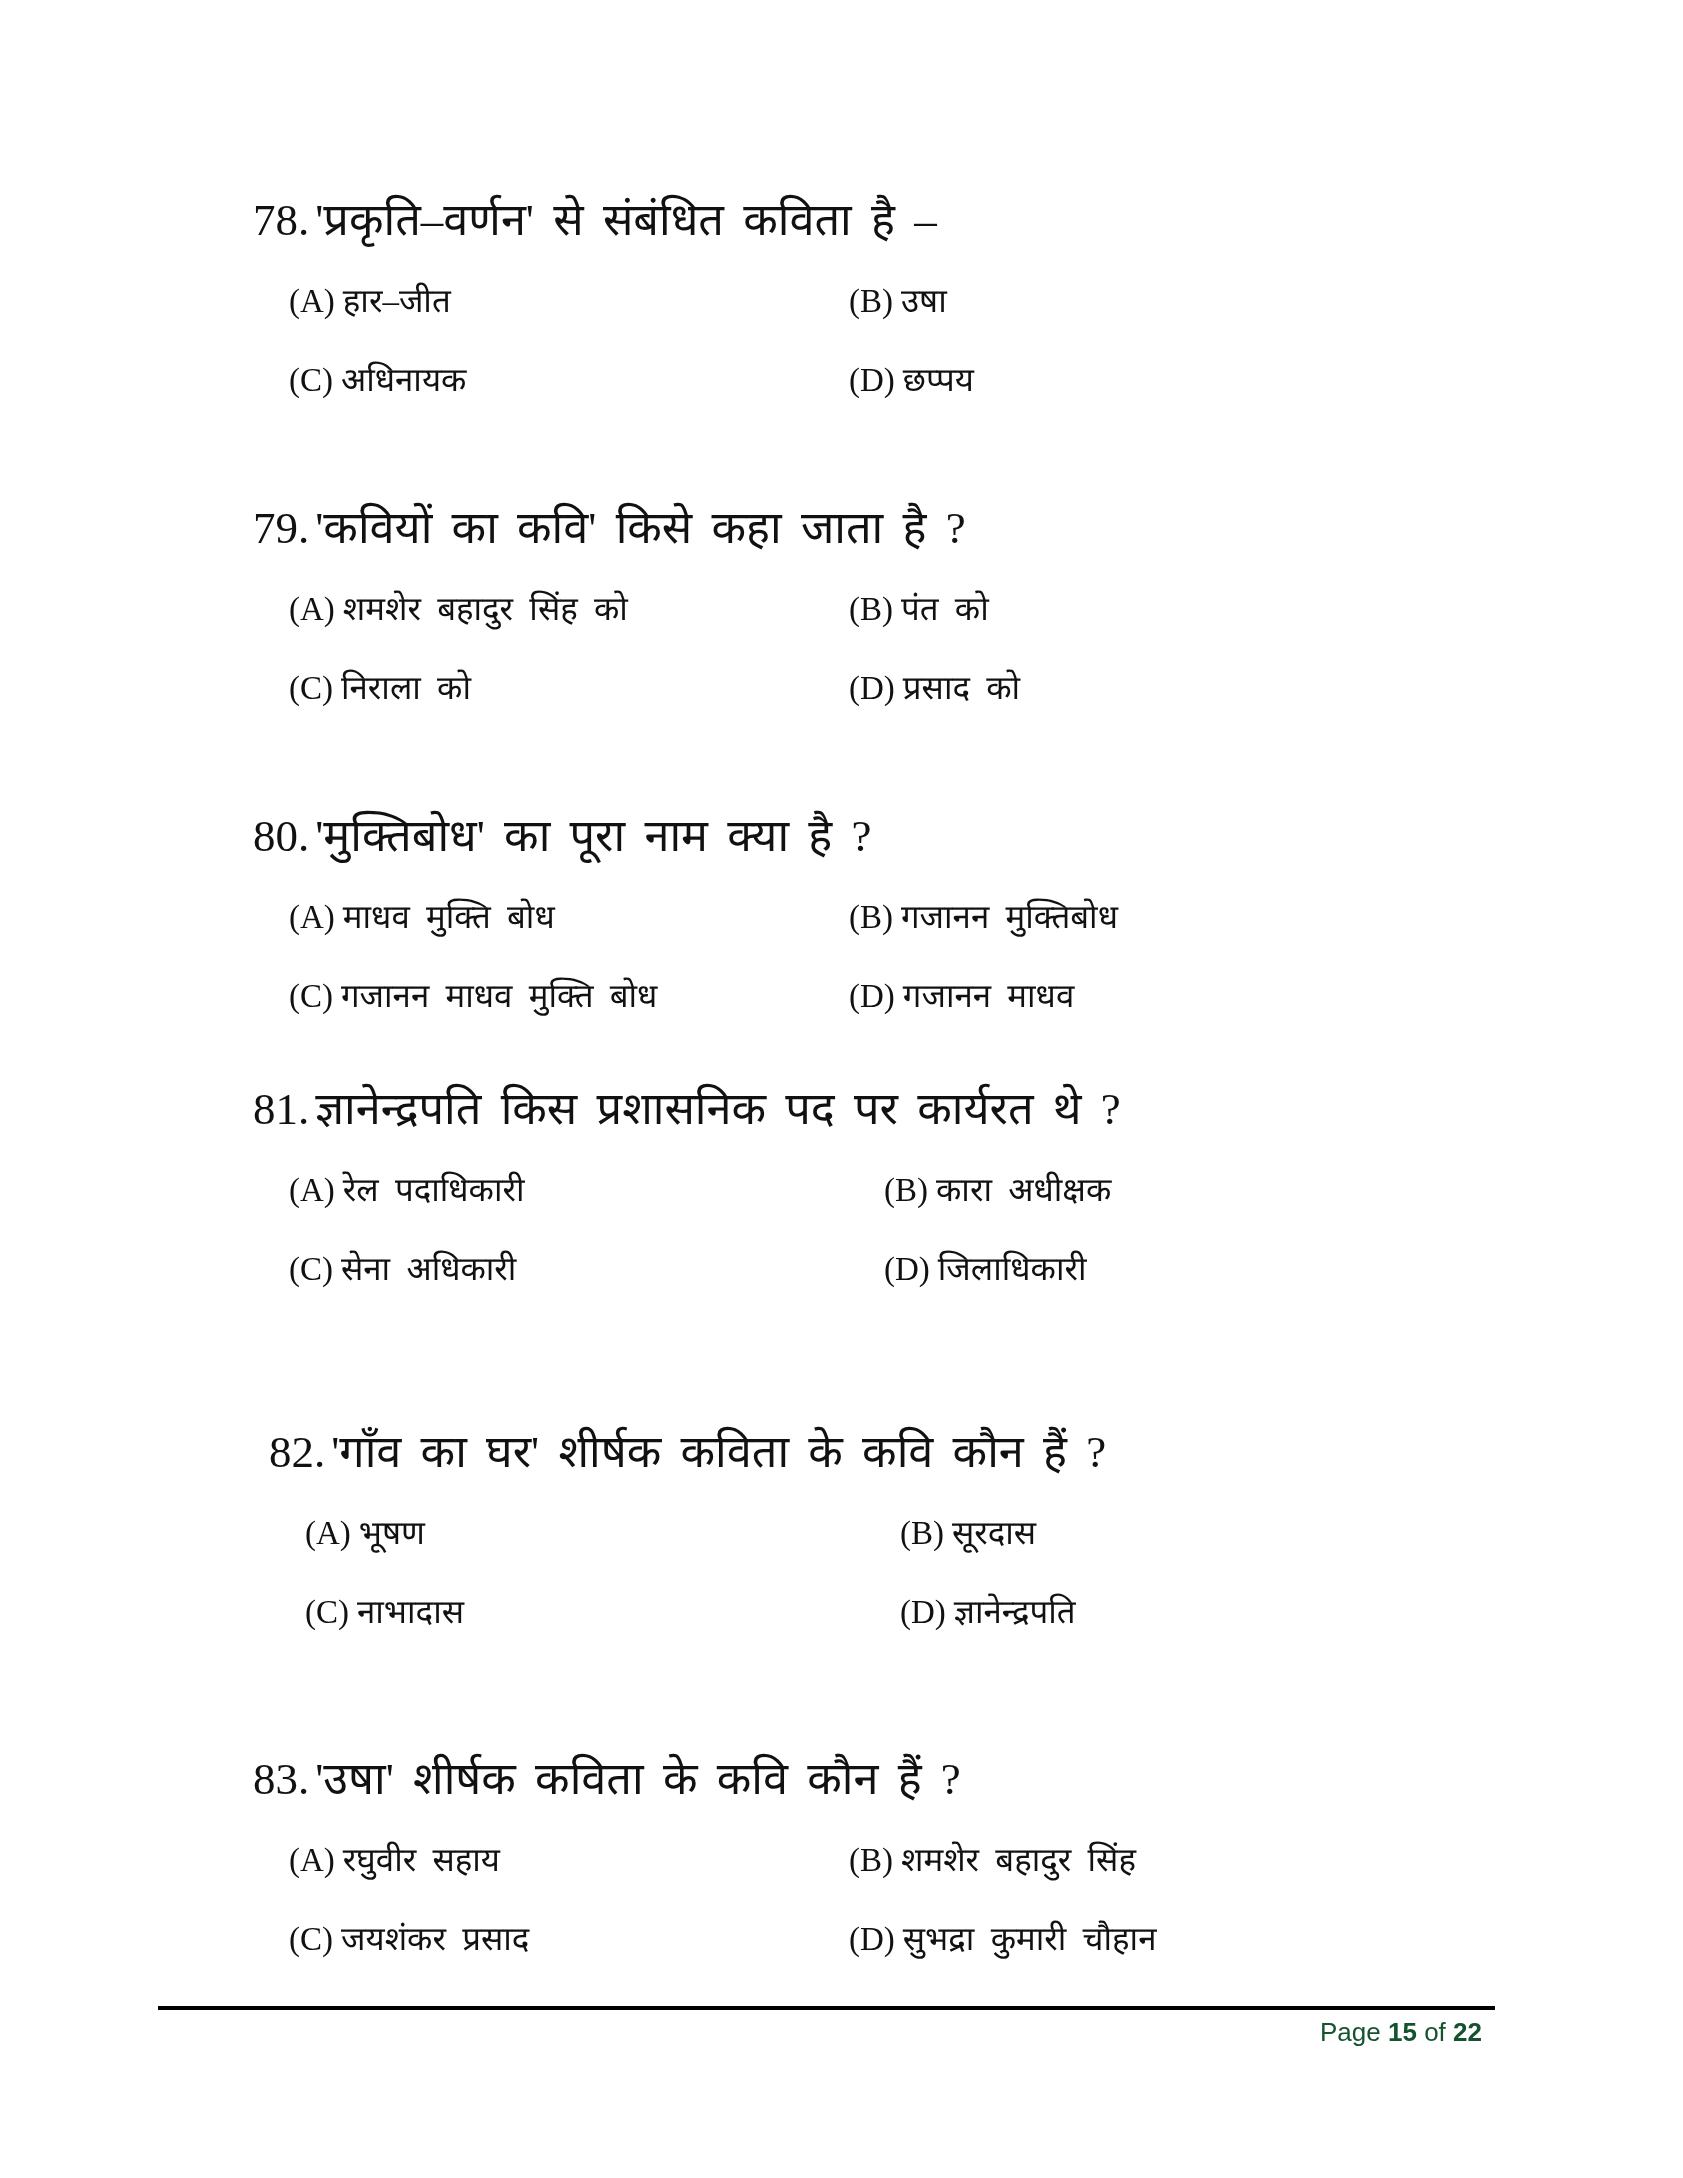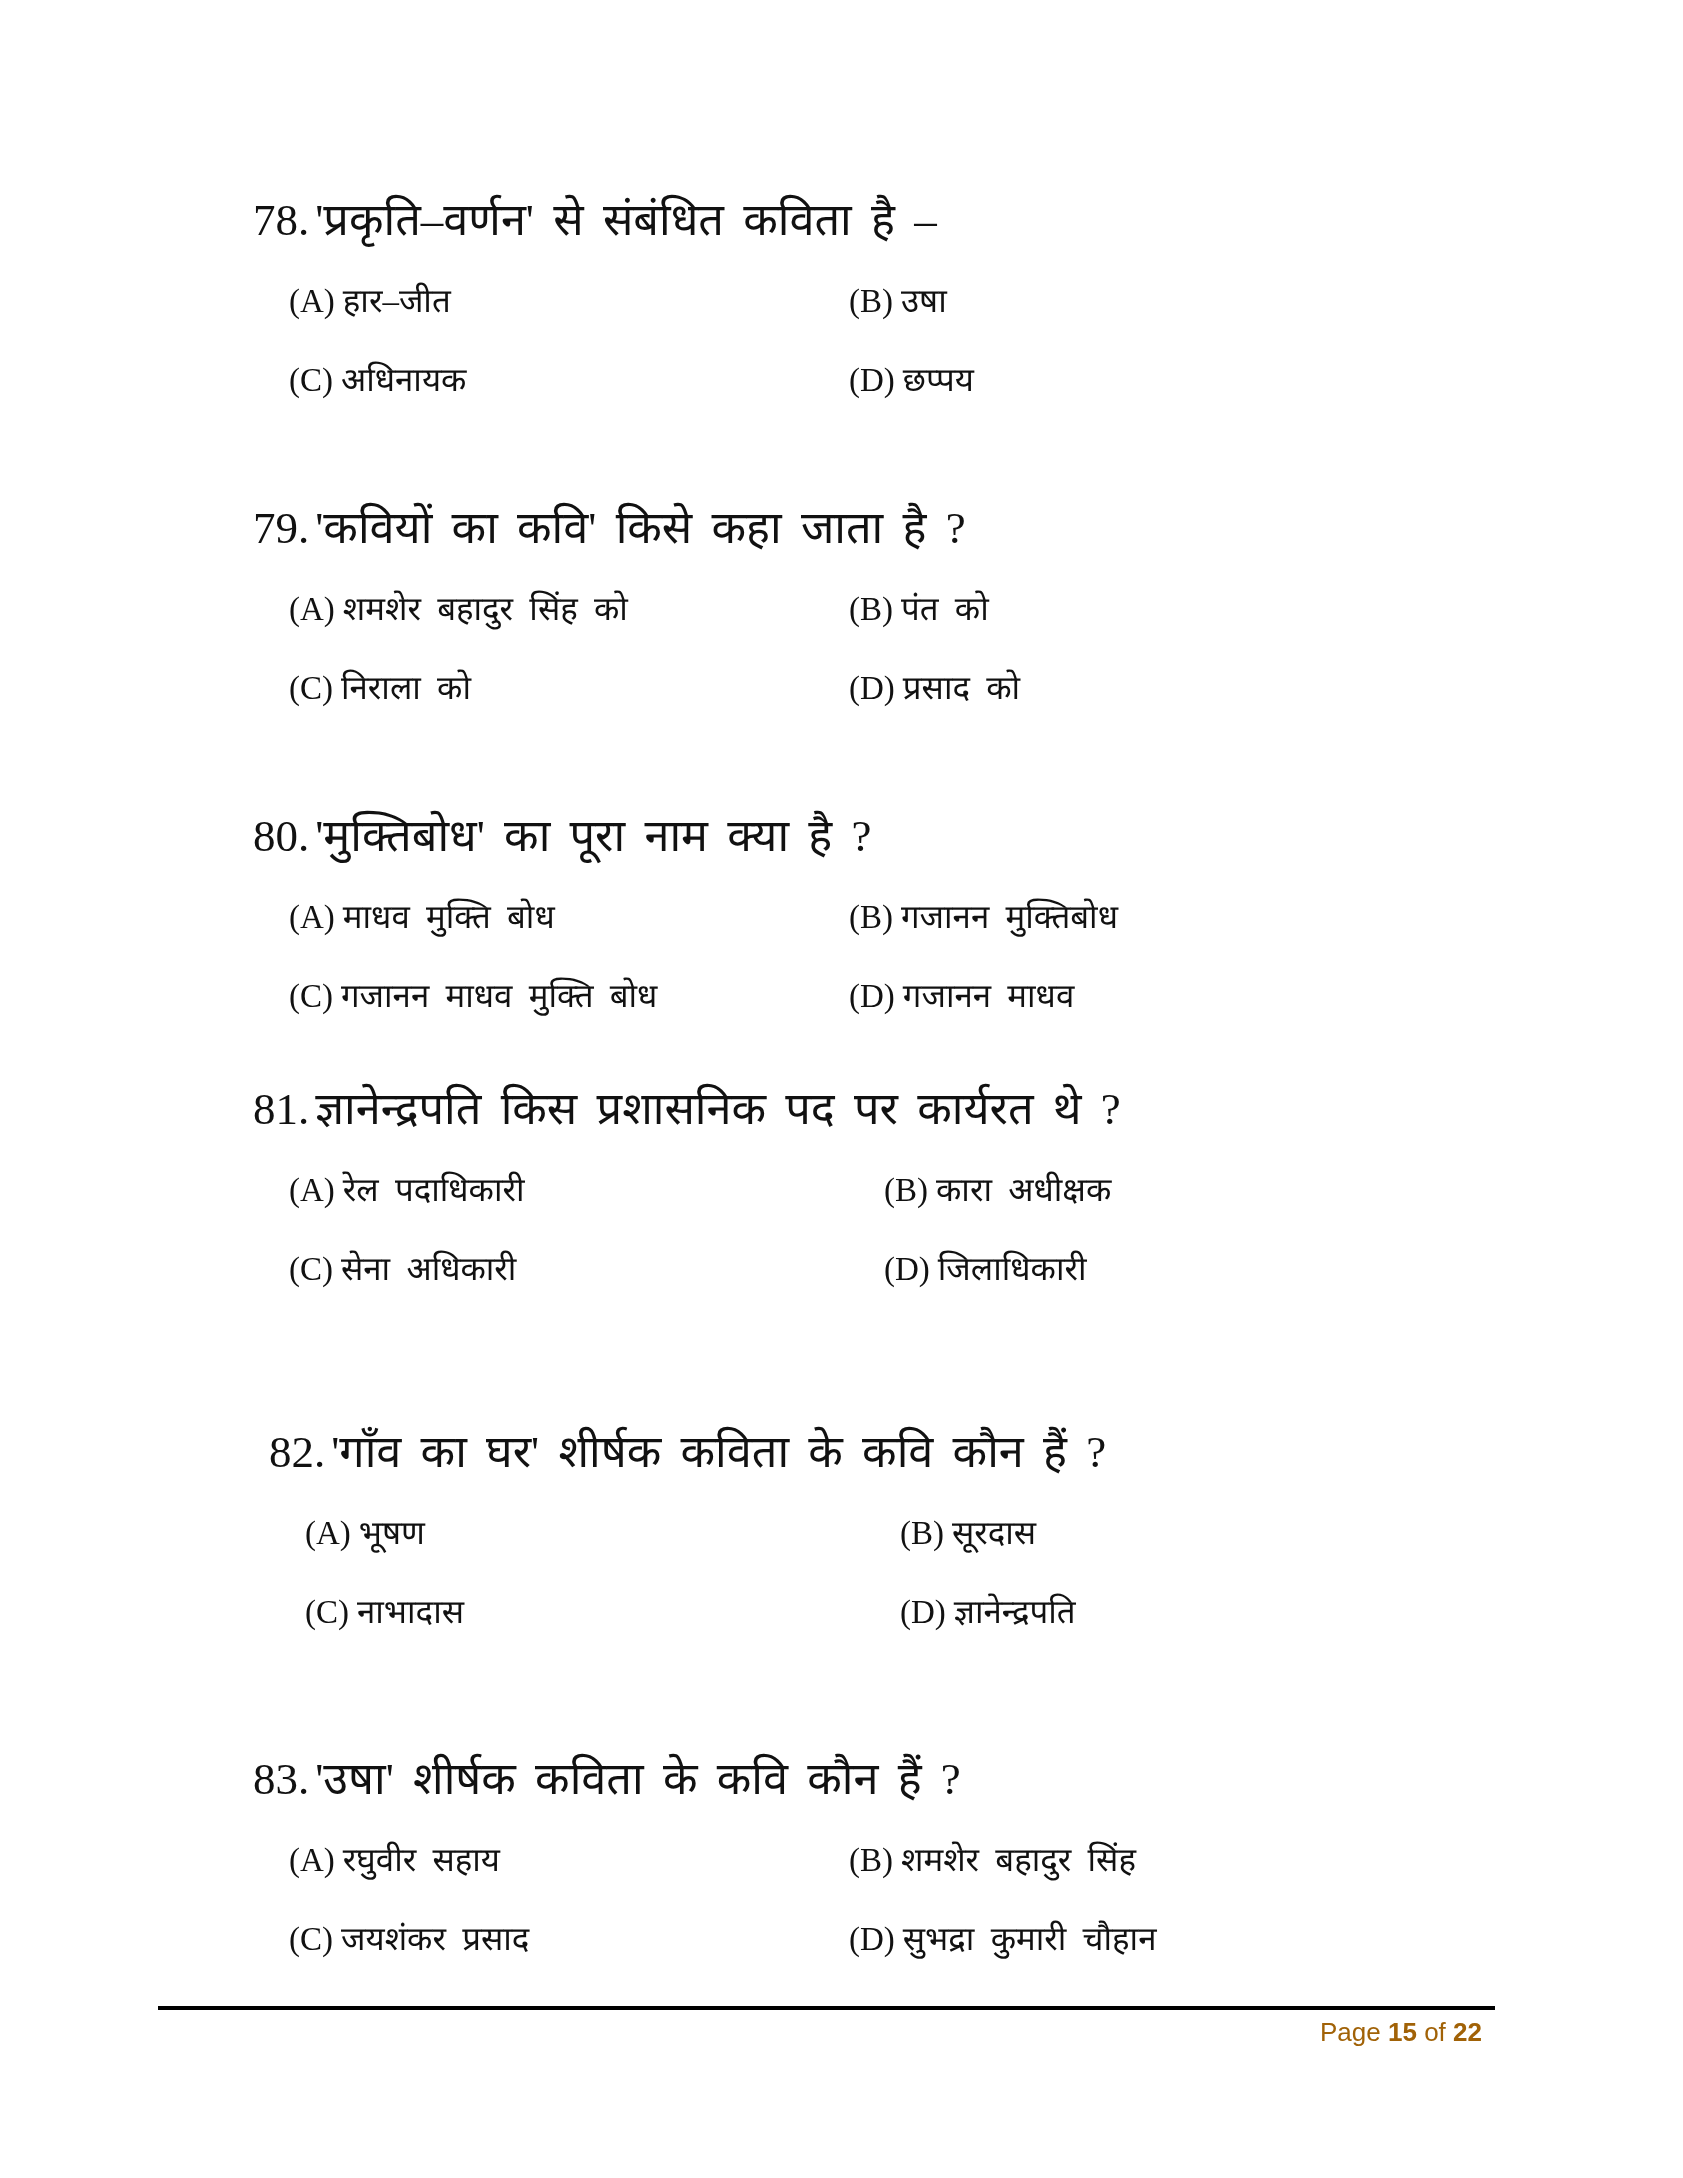--- a/index.html
+++ b/index.html
@@ -9,21 +9,21 @@
   .q-line { position: absolute; left: 0; top: 0; font-size: 45px; line-height: 44px; white-space: nowrap; word-spacing: 8px; }
   .q-num { margin-right: 6px; }
   .opt { position: absolute; font-size: 33px; line-height: 44px; white-space: nowrap; word-spacing: 8px; text-align: center; }
   .opt-label { margin-right: 8px; }
   .row1 { top: 81px; }
   .row2 { top: 160px; }
   .col-a { left: 36px; }
   .col-b { left: 596px; }
   .col-b.wide { left: 631px; }
   .footer-rule { position: absolute; left: 158px; top: 2006px; width: 1337px; height: 4px; background: #000; }
-  .footer-text { position: absolute; right: 201px; top: 2014px; font-family: "Liberation Sans", "DejaVu Sans", sans-serif; font-size: 26px; line-height: 36px; color: #a16207; }
+  .footer-text { position: absolute; right: 201px; top: 2014px; font-family: "Liberation Sans", "DejaVu Sans", sans-serif; font-size: 26px; line-height: 36px; color: #14532d; }
   .footer-text b { font-weight: bold; }
 </style>
 </head>
 <body>
 
 <div class="q" style="top:198px;">
   <div class="q-line">
     <span class="q-num">78.</span><span>'प्रकृति–वर्णन' से संबंधित कविता है –</span>
   </div>
   <div class="opt row1 col-a"><span class="opt-label">(A)</span><span>हार–जीत</span></div>

